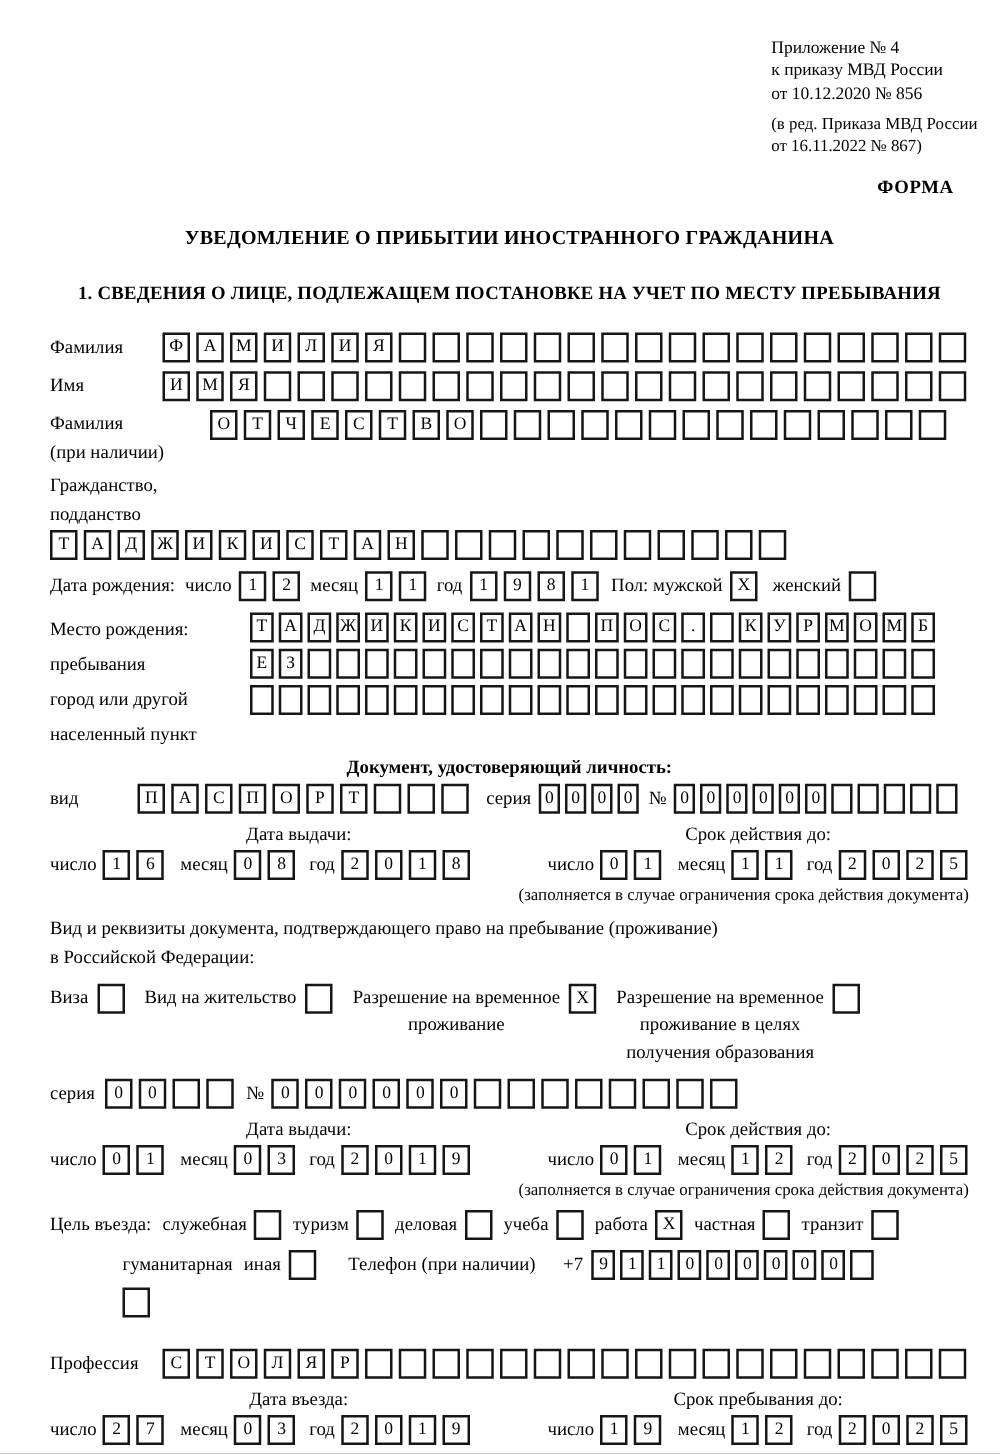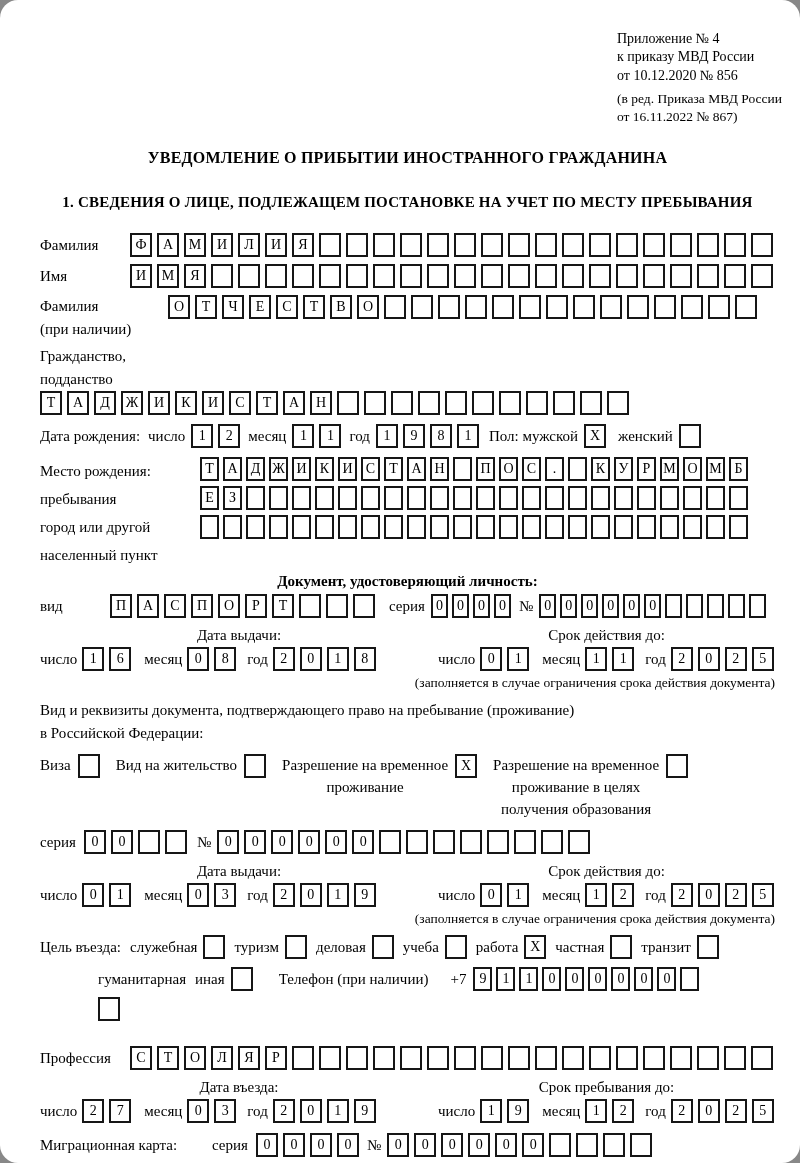--- a/index.html
+++ b/index.html
@@ -1,20 +1,20 @@
 <!DOCTYPE html>
 <html><head>
 <meta charset="utf-8">
 <style>
   html,body{margin:0;padding:0;background:#888;}
   .page{
     width:800px;height:1163px;background:#ffffff;color:#000;
     font-family:"Liberation Serif","DejaVu Serif",serif;
     font-size:15px;box-sizing:border-box;
-    padding:30px 25px 0 40px;overflow:hidden;position:relative;border-radius:18px;
+    padding:30px 25px 0 40px;overflow:hidden;position:relative;
   }
   
   .annex{margin-left:577px;font-size:14px;line-height:1.32;white-space:nowrap;}
   .annex .amend{margin-top:5px;font-size:13.5px;}
   .forma{font-weight:bold;text-align:right;padding-right:12px;margin-top:16px;letter-spacing:.5px;}
   
   .title{text-align:center;font-weight:bold;font-size:16px;margin-top:20px;line-height:1.5;letter-spacing:.2px;}
   .blank{display:inline-block;width:56px;border-bottom:2px solid #222;height:.95em;margin-left:14px;}
   .sec-heading{font-weight:bold;text-align:center;font-size:15px;margin-top:24px;letter-spacing:.2px;}
   
@@ -57,20 +57,21 @@
 
   <div class="annex">
     <div>Приложение № 4</div>
     <div>к приказу МВД России</div>
     <div>от 10.12.2020 № 856</div>
     <div class="amend">
       <div>(в ред. Приказа МВД России</div>
       <div>от 16.11.2022 № 867)</div>
     </div>
   </div>
+  <div class="forma">ФОРМА</div>
 
   <div class="title">
     <div>УВЕДОМЛЕНИЕ О ПРИБЫТИИ ИНОСТРАННОГО ГРАЖДАНИНА</div>
   </div>
 
   <div class="sec-heading">1. СВЕДЕНИЯ О ЛИЦЕ, ПОДЛЕЖАЩЕМ ПОСТАНОВКЕ НА УЧЕТ ПО МЕСТУ ПРЕБЫВАНИЯ</div>
 
   <div class="frow" style="margin-top:22px;">
     <div class="lbl w90">Фамилия</div>
     <div class="cells">

